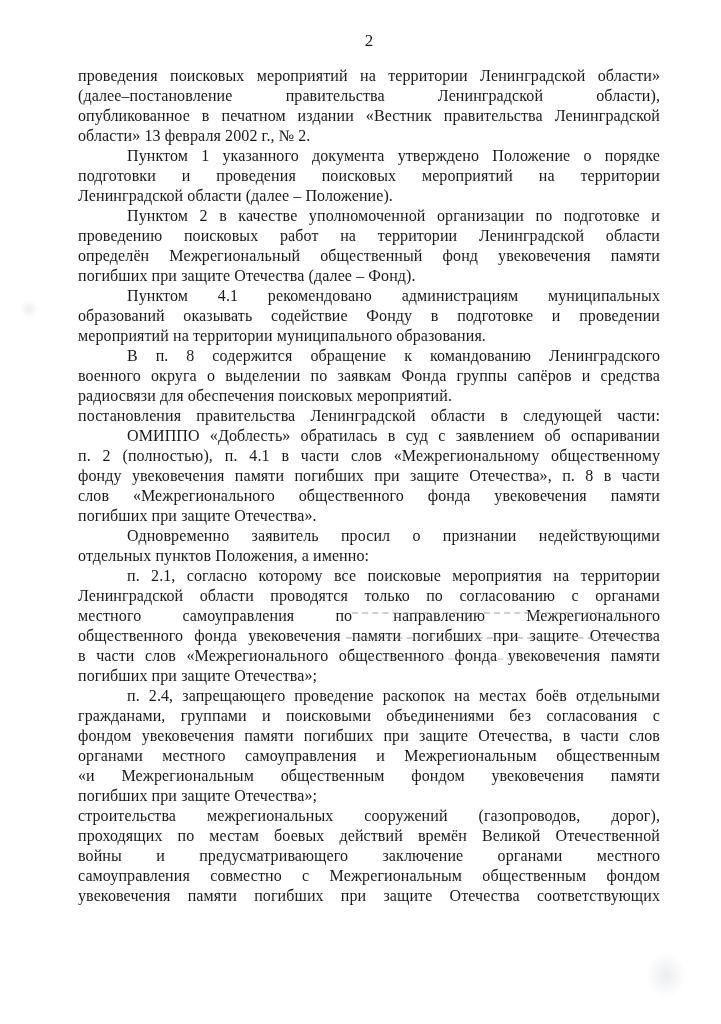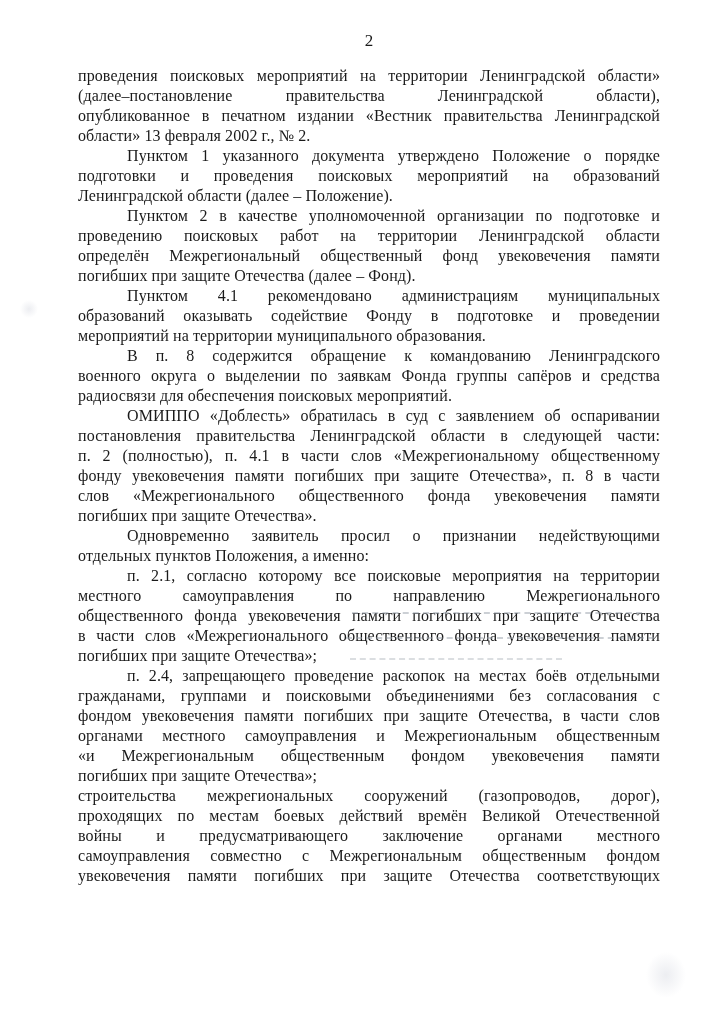--- a/index.html
+++ b/index.html
@@ -69,53 +69,54 @@
 
   <div class="doc-body">
       <div class="paragraph">
         <div class="line">проведения поисковых мероприятий на территории Ленинградской области»</div>
         <div class="line">(далее–постановление правительства Ленинградской области),</div>
         <div class="line">опубликованное в печатном издании «Вестник правительства Ленинградской</div>
         <div class="line last">области» 13 февраля 2002 г., № 2.</div>
       </div>
       <div class="paragraph">
         <div class="line indent">Пунктом 1 указанного документа утверждено Положение о порядке</div>
-        <div class="line">подготовки и проведения поисковых мероприятий на образований</div>
+        <div class="line">подготовки и проведения поисковых мероприятий на территории</div>
         <div class="line last">Ленинградской области (далее – Положение).</div>
       </div>
       <div class="paragraph">
         <div class="line indent">Пунктом 2 в качестве уполномоченной организации по подготовке и</div>
         <div class="line">проведению поисковых работ на территории Ленинградской области</div>
         <div class="line">определён Межрегиональный общественный фонд увековечения памяти</div>
         <div class="line last">погибших при защите Отечества (далее – Фонд).</div>
       </div>
       <div class="paragraph">
         <div class="line indent">Пунктом 4.1 рекомендовано администрациям муниципальных</div>
         <div class="line">образований оказывать содействие Фонду в подготовке и проведении</div>
         <div class="line last">мероприятий на территории муниципального образования.</div>
       </div>
       <div class="paragraph">
         <div class="line indent">В п. 8 содержится обращение к командованию Ленинградского</div>
         <div class="line">военного округа о выделении по заявкам Фонда группы сапёров и средства</div>
         <div class="line last">радиосвязи для обеспечения поисковых мероприятий.</div>
       </div>
       <div class="paragraph">
+        <div class="line">постановления правительства Ленинградской области в следующей части:</div>
         <div class="line indent">ОМИППО «Доблесть» обратилась в суд с заявлением об оспаривании</div>
-        <div class="line">постановления правительства Ленинградской области в следующей части:</div>
         <div class="line">п. 2 (полностью), п. 4.1 в части слов «Межрегиональному общественному</div>
         <div class="line">фонду увековечения памяти погибших при защите Отечества», п. 8 в части</div>
         <div class="line">слов «Межрегионального общественного фонда увековечения памяти</div>
         <div class="line last">погибших при защите Отечества».</div>
       </div>
       <div class="paragraph">
         <div class="line indent">Одновременно заявитель просил о признании недействующими</div>
         <div class="line last">отдельных пунктов Положения, а именно:</div>
       </div>
       <div class="paragraph">
         <div class="line indent">п. 2.1, согласно которому все поисковые мероприятия на территории</div>
+        <div class="line">Ленинградской области проводятся только по согласованию с органами</div>
         <div class="line">местного самоуправления по направлению Межрегионального</div>
         <div class="line">общественного фонда увековечения памяти погибших при защите Отечества</div>
         <div class="line">в части слов «Межрегионального общественного фонда увековечения памяти</div>
         <div class="line last">погибших при защите Отечества»;</div>
       </div>
       <div class="paragraph">
         <div class="line indent">п. 2.4, запрещающего проведение раскопок на местах боёв отдельными</div>
         <div class="line">гражданами, группами и поисковыми объединениями без согласования с</div>
         <div class="line">фондом увековечения памяти погибших при защите Отечества, в части слов</div>
         <div class="line">органами местного самоуправления и Межрегиональным общественным</div>

